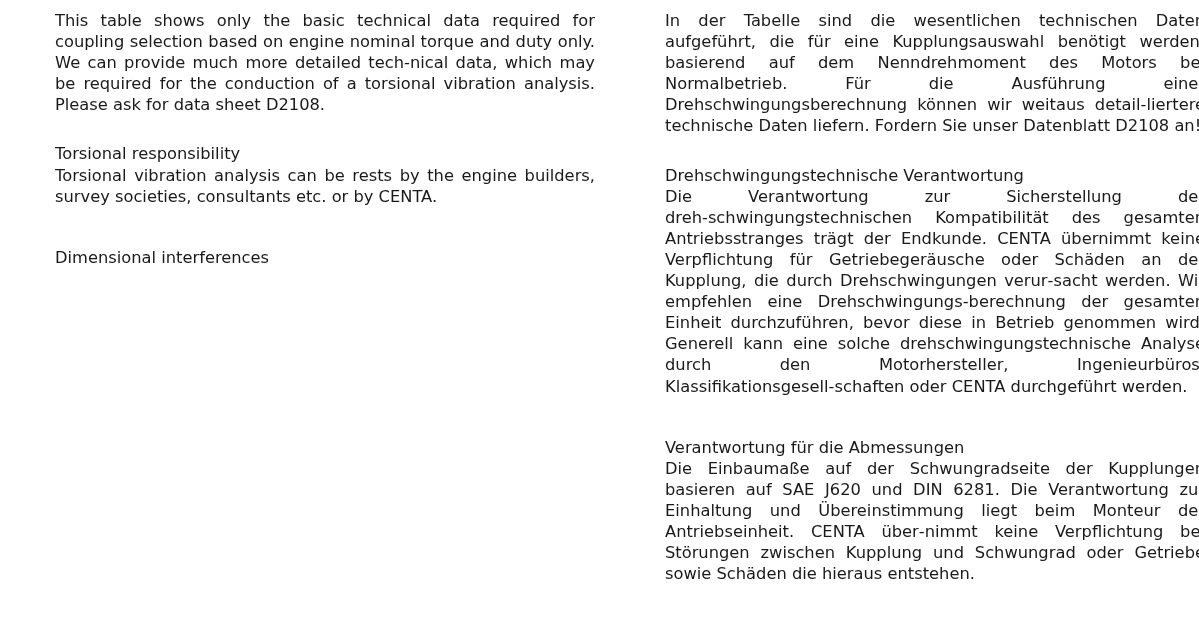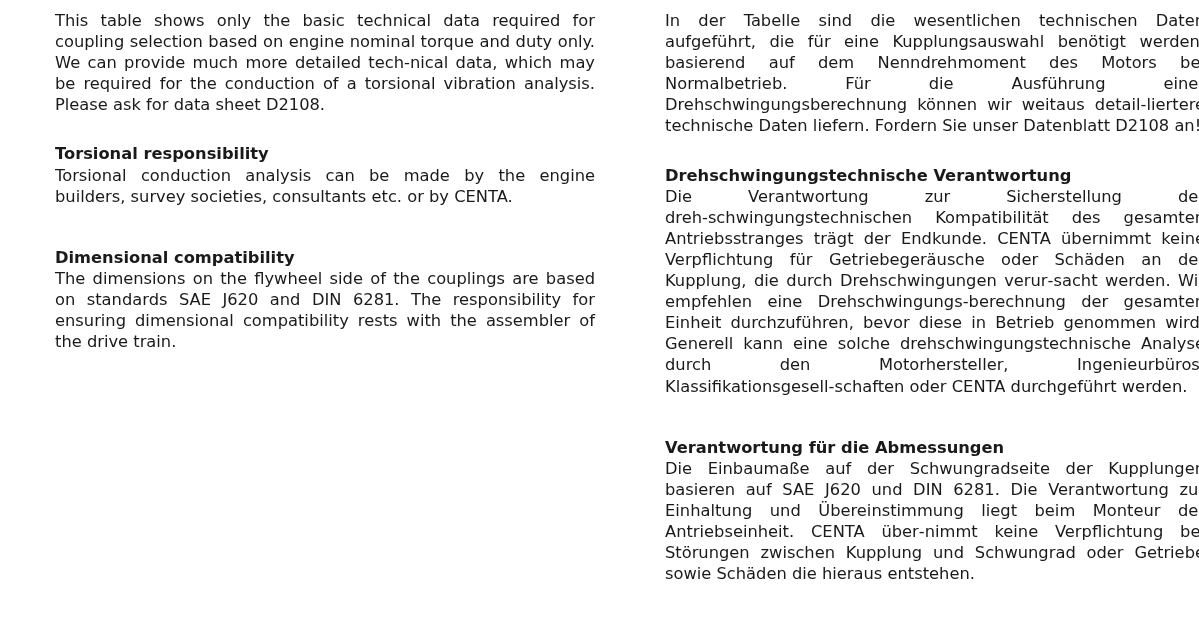--- a/index.html
+++ b/index.html
@@ -38,21 +38,21 @@
     text-justify: inter-word;
     hyphens: manual;
   }
   .para {
     margin-bottom: 0;
   }
   h2 {
     margin: 0;
     font-size: 16.3px;
     line-height: 21.1px;
-    font-weight: bold;
+    font-weight: normal;
   }
   .block-gap-large {
     height: 28px;
   }
   .block-gap-xlarge {
     height: 40px;
   }
   .tight {
     margin-top: 0;
   }
@@ -61,26 +61,25 @@
 <body>
 
 <div class="page">
 
   <div class="col col-left">
     <p class="para">This table shows only the basic technical data required for coupling selection based on engine nominal torque and duty only. We can provide much more detailed tech‑nical data, which may be required for the conduction of a torsional vibration analysis. Please ask for data sheet D2108.</p>
 
     <div class="block-gap-large"></div>
 
     <h2>Torsional responsibility</h2>
-    <p class="para tight">Torsional conduction analysis can be made by the engine builders, survey societies, consultants etc. or by CENTA.</p>
+    <p class="para tight">Torsional vibration analysis can be rests by the engine builders, survey societies, consultants etc. or by CENTA.</p>
 
     <div class="block-gap-xlarge"></div>
 
-    <h2>Dimensional compatibility</h2>
-    <p class="para">The dimensions on the flywheel side of the couplings are based on standards SAE J620 and DIN 6281. The responsibility for ensuring dimensional compatibility rests with the assembler of the drive train.</p>
+    <h2>Dimensional interferences</h2>
   </div>
 
   <div class="col col-right">
     <p class="para">In der Tabelle sind die wesentlichen technischen Daten aufgeführt, die für eine Kupplungsauswahl benötigt werden, basierend auf dem Nenndrehmoment des Motors bei Normalbetrieb. Für die Ausführung einer Drehschwingungsberechnung können wir weitaus detail‑liertere technische Daten liefern. Fordern Sie unser Datenblatt D2108 an!</p>
 
     <div class="block-gap-large"></div>
 
     <h2>Drehschwingungstechnische Verantwortung</h2>
     <p class="para">Die Verantwortung zur Sicherstellung der dreh‑schwingungstechnischen Kompatibilität des gesamten Antriebsstranges trägt der Endkunde. CENTA übernimmt keine Verpflichtung für Getriebegeräusche oder Schäden an der Kupplung, die durch Drehschwingungen verur‑sacht werden. Wir empfehlen eine Drehschwingungs‑berechnung der gesamten Einheit durchzuführen, bevor diese in Betrieb genommen wird. Generell kann eine solche drehschwingungstechnische Analyse durch den Motorhersteller, Ingenieurbüros, Klassifikationsgesell‑schaften oder CENTA durchgeführt werden.</p>
 

